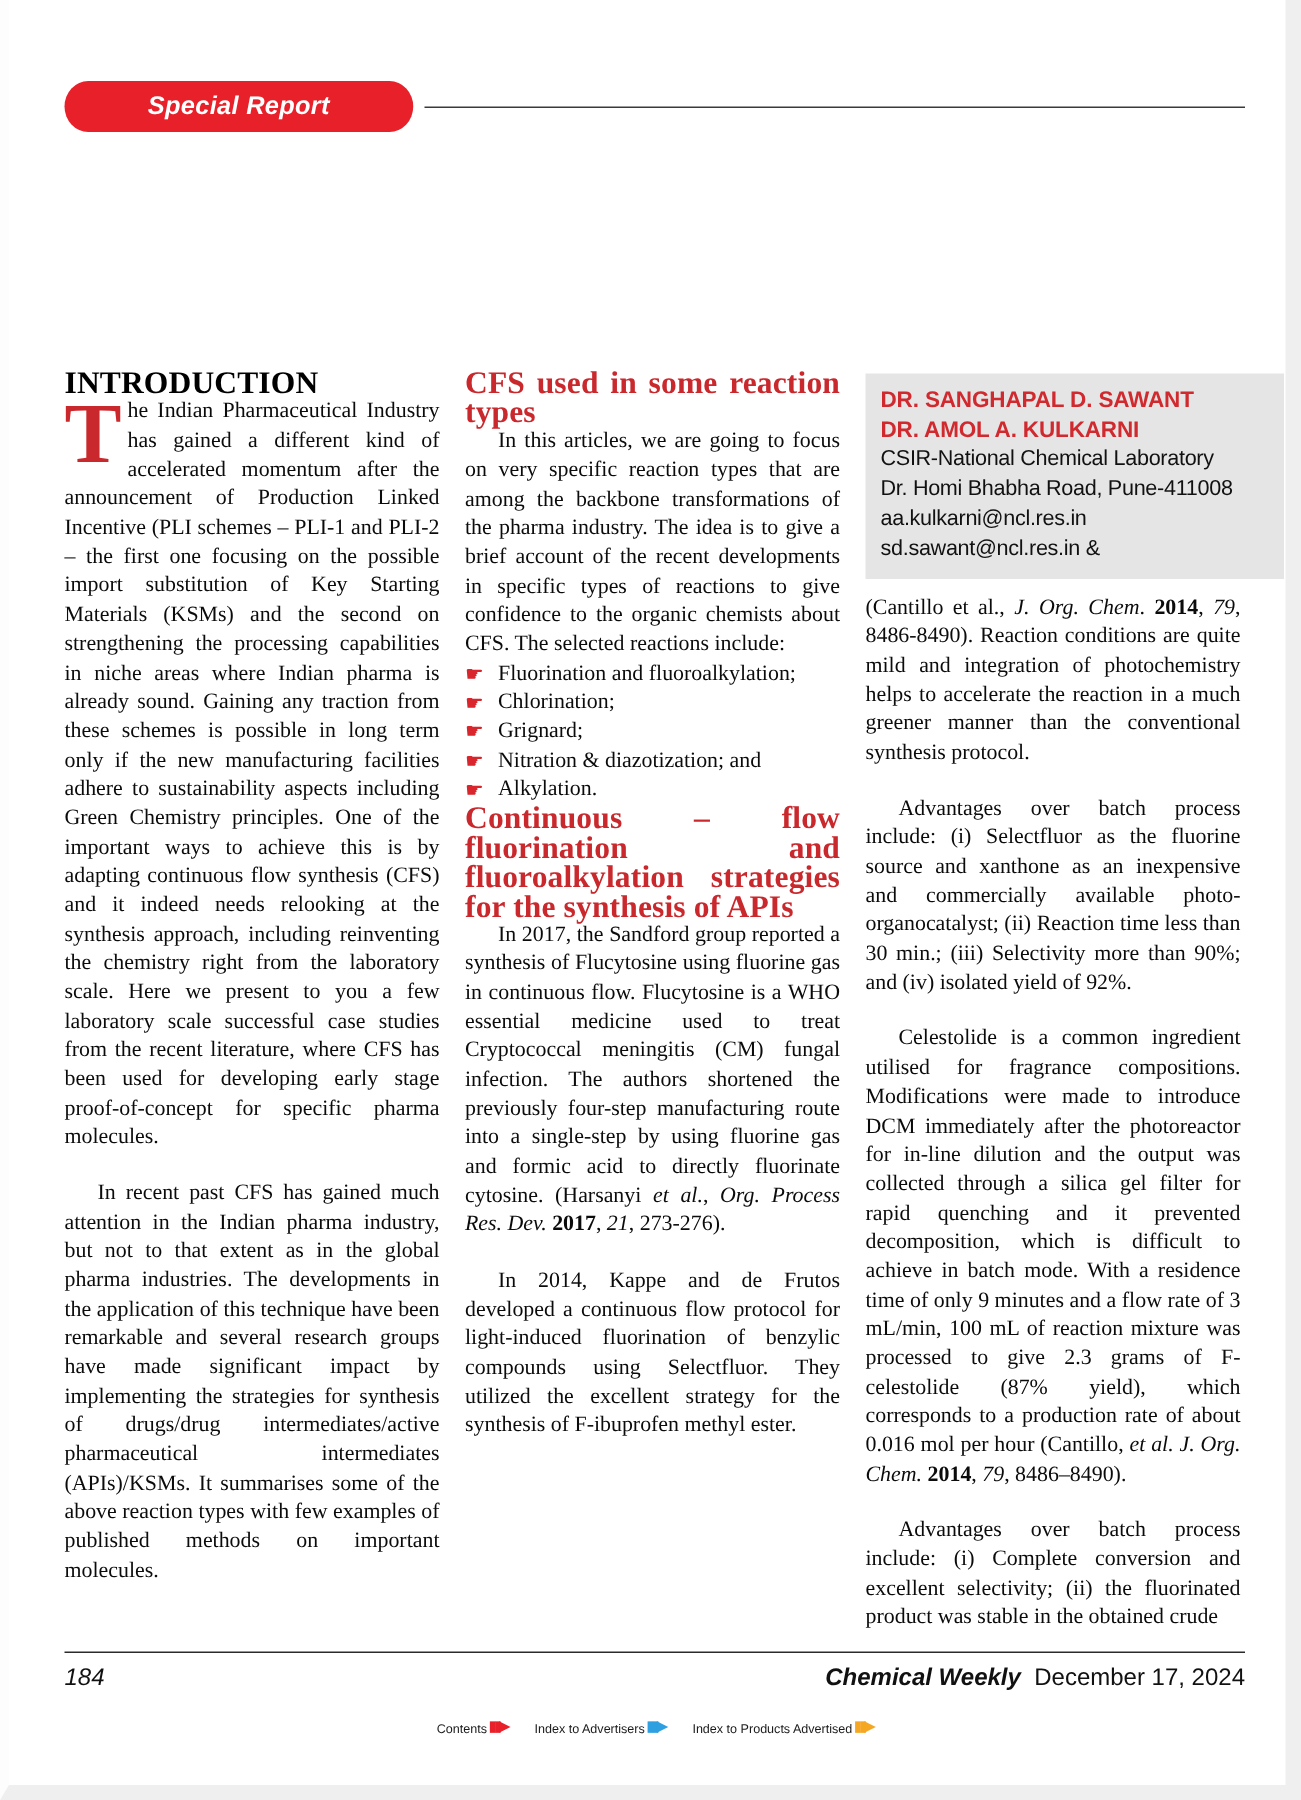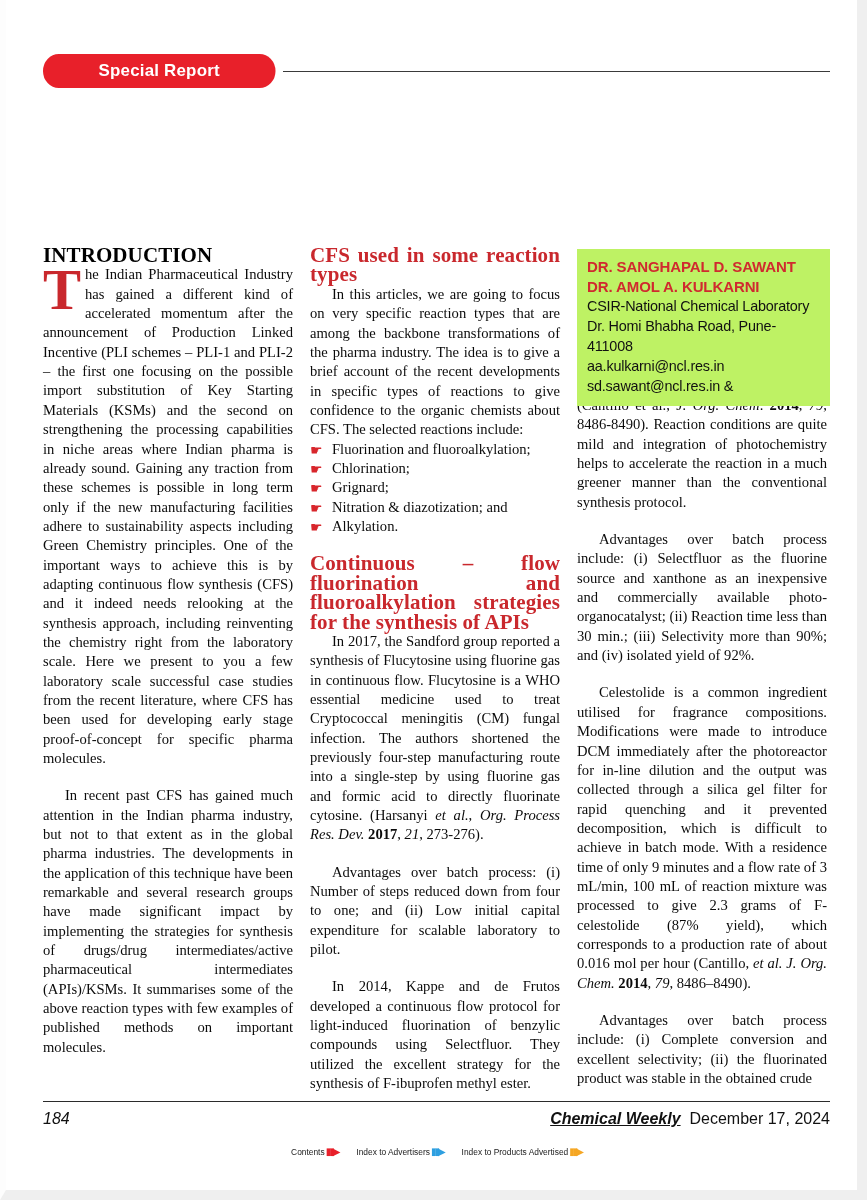--- a/index.html
+++ b/index.html
@@ -25,21 +25,21 @@
     pointer-events:none;
   }
   .sheet {
     position: absolute;
     left: 43px; top: 0; width: 787px; height: 1200px;
   }
 
   
   .header-row {
     position: absolute; left: 0; top: 54px;
-    width: 787px; height: 34px;
+    width: 787px; height: 34px; font-style: italic;
   }
   .badge {
     position: absolute; left: 0; top: 0;
     width: 250px; height: 34px;
     background: #e8202a;
     border-radius: 17px;
     color: #ffffff;
     font-family: "Liberation Sans", "DejaVu Sans", sans-serif;
     font-weight: bold;
     font-size: 17px;
@@ -123,22 +123,22 @@
     position: absolute; left: 0; top: 1px;
     color: #d8262c;
     font-size: 14px;
     line-height: 19px;
     font-family: "DejaVu Sans", sans-serif;
   }
 
   
   .authorbox {
     position: absolute; left: 534px; top: 3px;
-    width: 253px;
-    background: #bef264;
+    width: 279px;
+    background: #e5e5e5;
     padding: 8px 10px 10px 10px;
     font-family: "Liberation Sans", "DejaVu Sans", sans-serif;
   }
   .authorbox .name {
     color: #d02a2f;
     font-weight: bold;
     font-size: 15px;
     line-height: 19.5px;
     letter-spacing: -0.1px;
   }
@@ -167,21 +167,21 @@
   }
   .pagenum {
     position: absolute; left: 0; top: 0;
     font-size: 16px; color: #111; font-style: italic;
   }
   .footer-right {
     position: absolute; right: 0; top: 0;
     font-size: 16px; color: #111;
     white-space: nowrap;
   }
-  .footer-right .mag { font-weight: bold; font-style: italic; text-decoration: underline; }
+  .footer-right .mag { font-weight: bold; font-style: italic; }
 
   .bottomnav {
     position: absolute; left: 0; top: 1147px;
     width: 787px;
     display: flex; justify-content: center; align-items: center;
     gap: 18px;
     font-family: "Liberation Sans", "DejaVu Sans", sans-serif;
     font-size: 8.4px;
     color: #1a1a1a;
   }
@@ -213,23 +213,22 @@
       <div class="col c2">
         <h2 class="sec red">CFS used in some reaction types</h2>
         <p>In this articles, we are going to focus on very specific reaction types that are among the backbone transformations of the pharma industry. The idea is to give a brief account of the recent developments in specific types of reactions to give confidence to the organic chemists about CFS. The selected reactions include:</p>
         <ul class="reactions">
           <li><span class="hand">☛</span><span>Fluorination and fluoroalkylation;</span></li>
           <li><span class="hand">☛</span><span>Chlorination;</span></li>
           <li><span class="hand">☛</span><span>Grignard;</span></li>
           <li><span class="hand">☛</span><span>Nitration &amp; diazotization; and</span></li>
           <li><span class="hand">☛</span><span>Alkylation.</span></li>
         </ul>
-        <h2 class="sec red" style="margin-top:18px">Continuous – flow fluorination and fluoroalkylation strategies for the synthesis of APIs</h2>
+        <h2 class="sec red" style="">Continuous – flow fluorination and fluoroalkylation strategies for the synthesis of APIs</h2>
         <p><span>In 2017, the Sandford group reported a synthesis of Flucytosine using fluorine gas in continuous flow. Flucytosine is a WHO essential medicine used to treat Cryptococcal meningitis (CM) fungal infection. The authors shortened the previously four-step manufacturing route into a single-step by using fluorine gas and formic acid to directly fluorinate cytosine. (Harsanyi </span><i>et al.</i><span>, </span><i>Org. Process Res. Dev.</i><span> </span><b>2017</b><span>, </span><i>21</i><span>, 273-276).</span></p>
-        <p>Advantages over batch process: (i) Number of steps reduced down from four to one; and (ii) Low initial capital expenditure for scalable laboratory to pilot.</p>
         <p>In 2014, Kappe and de Frutos developed a continuous flow protocol for light-induced fluorination of benzylic compounds using Selectfluor. They utilized the excellent strategy for the synthesis of F-ibuprofen methyl ester.</p>
       </div>
 
       <div class="col c3">
         <div class="after-box">
           <p class="noindent"><span>(Cantillo et al., </span><i>J. Org. Chem</i><span>. </span><b>2014</b><span>, </span><i>79</i><span>, 8486-8490). Reaction conditions are quite mild and integration of photochemistry helps to accelerate the reaction in a much greener manner than the conventional synthesis protocol.</span></p>
           <p>Advantages over batch process include: (i) Selectfluor as the fluorine source and xanthone as an inexpensive and commercially available photo-organocatalyst; (ii) Reaction time less than 30 min.; (iii) Selectivity more than 90%; and (iv) isolated yield of 92%.</p>
           <p><span>Celestolide is a common ingredient utilised for fragrance compositions. Modifications were made to introduce DCM immediately after the photoreactor for in-line dilution and the output was collected through a silica gel filter for rapid quenching and it prevented decomposition, which is difficult to achieve in batch mode. With a residence time of only 9 minutes and a flow rate of 3 mL/min, 100 mL of reaction mixture was processed to give 2.3 grams of F-celestolide (87% yield), which corresponds to a production rate of about 0.016 mol per hour (Cantillo, </span><i>et al. J. Org. Chem.</i><span> </span><b>2014</b><span>, </span><i>79</i><span>, 8486–8490).</span></p>
           <p>Advantages over batch process include: (i) Complete conversion and excellent selectivity; (ii) the fluorinated product was stable in the obtained crude</p>
         </div>

